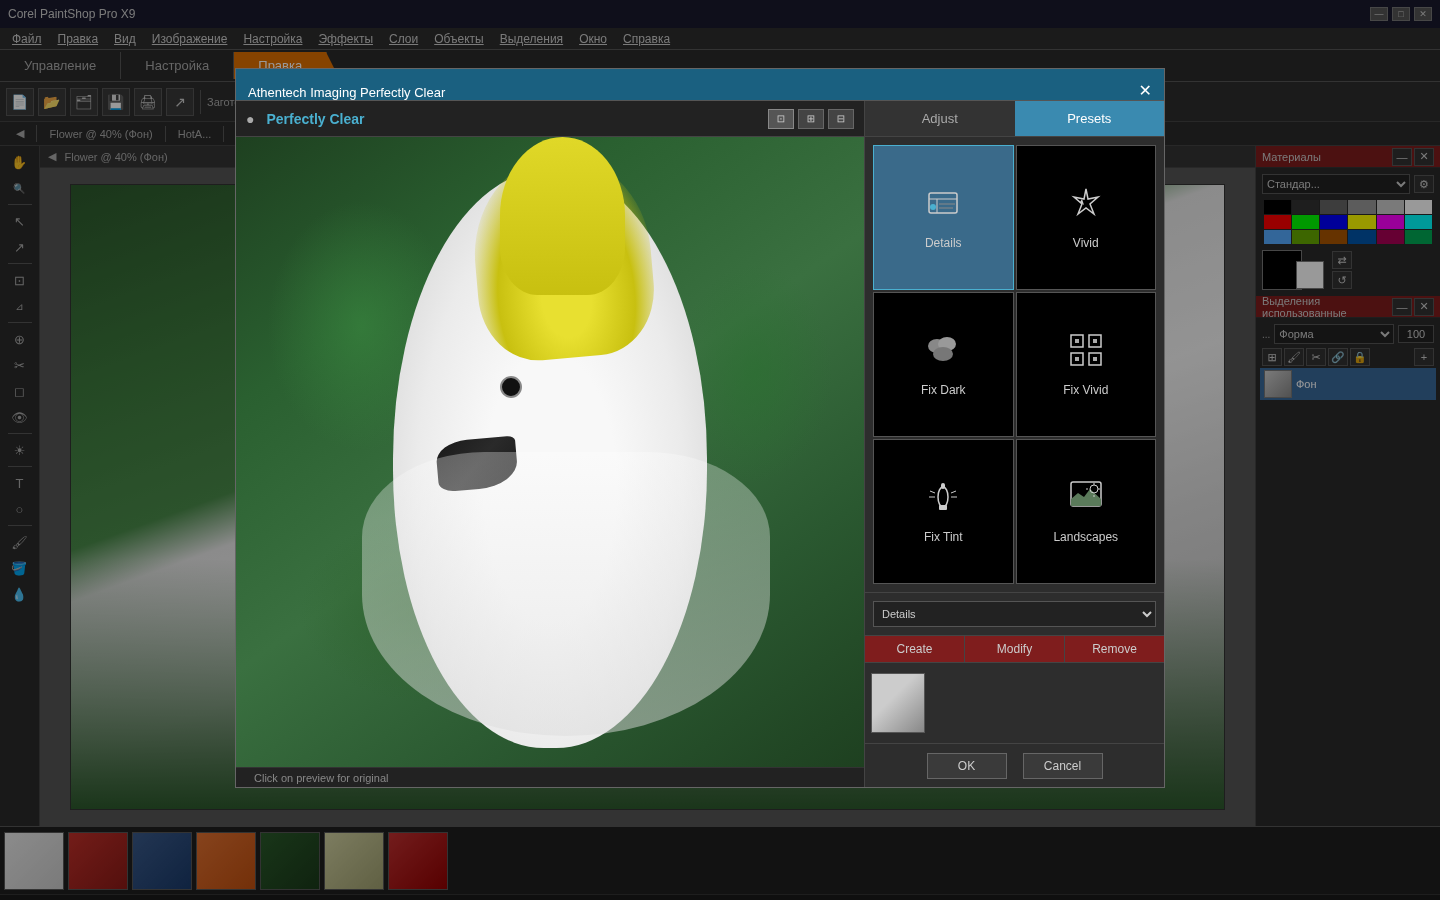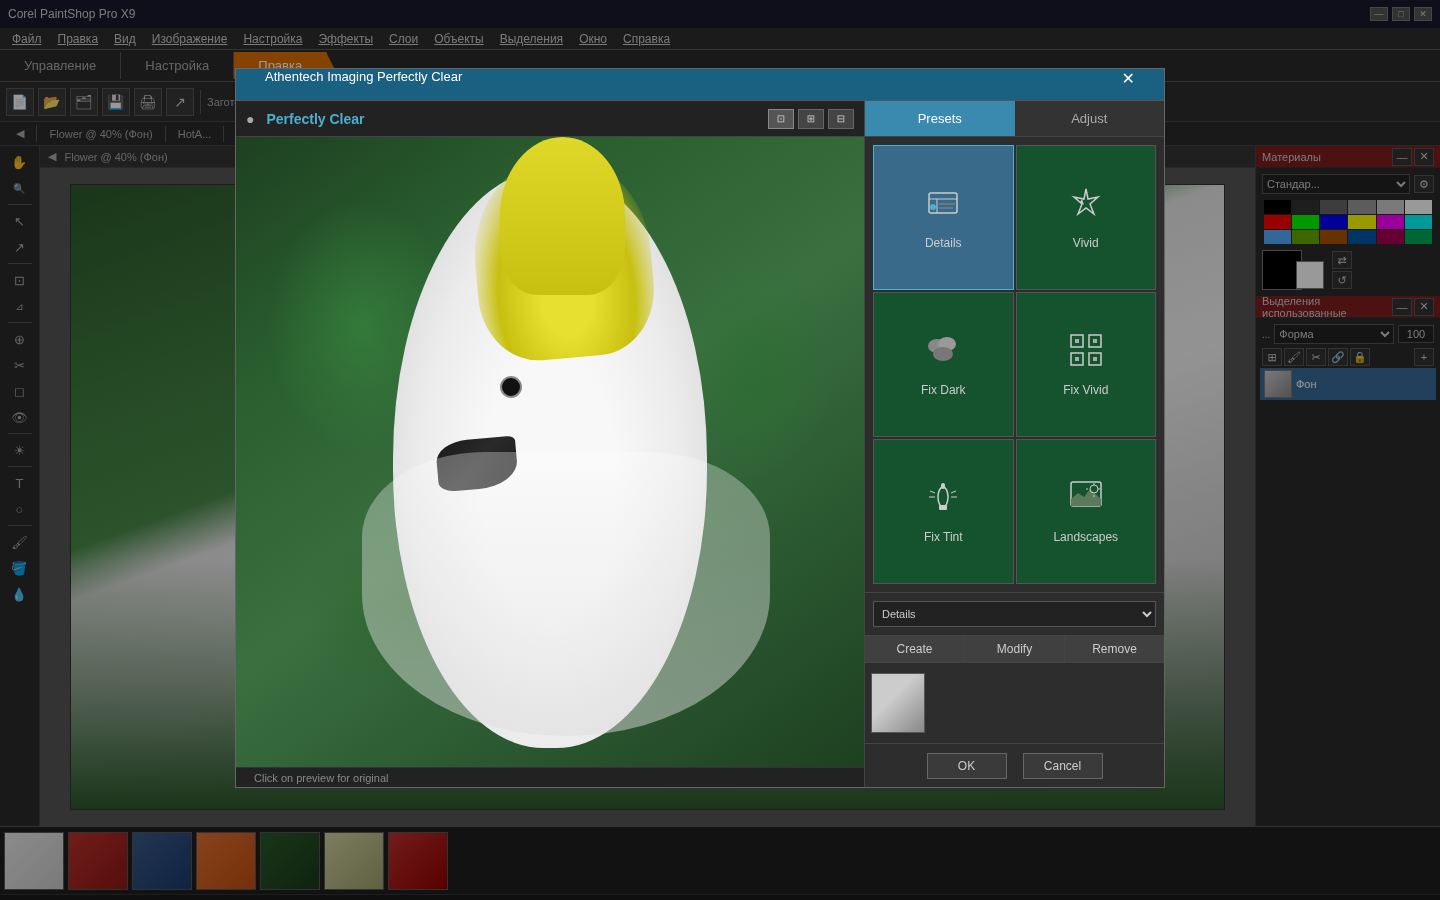--- a/index.html
+++ b/index.html
@@ -50,21 +50,21 @@
     
     #thumbstrip { height: 68px; background: #1e1e1e; border-top: 1px solid #555; display: flex; align-items: center; padding: 4px; gap: 4px; overflow: hidden; }
     .thumb { width: 60px; height: 58px; background: #333; border: 1px solid #555; overflow: hidden; display: flex; align-items: center; justify-content: center; cursor: pointer; flex-shrink: 0; }
 
     
     #statusbar { height: 24px; background: #1a1a1a; display: flex; align-items: center; padding: 0 8px; font-size: 11px; color: #888; border-top: 1px solid #333; }
 
     
     #dialog-overlay { position: fixed; top: 0; left: 0; width: 1440px; height: 900px; background: rgba(0,0,0,0.4); z-index: 100; display: flex; align-items: center; justify-content: center; }
     #dialog { width: 930px; height: 720px; background: #2a2a2a; border: 1px solid #666; display: flex; flex-direction: column; position: absolute; top: 68px; left: 235px; }
-    #dialog-titlebar { height: 32px; background: #1a6080; display: flex; align-items: flex-start; padding: 0 29px; font-size: 13px; color: #fff; border-bottom: 1px solid #555; }
+    #dialog-titlebar { height: 32px; background: #1a6080; display: flex; align-items: flex-end; padding: 0 12px; font-size: 13px; color: #fff; border-bottom: 1px solid #555; }
     #dialog-titlebar .close-btn { margin-left: auto; cursor: pointer; color: #fff; font-size: 16px; }
 
     
     #dialog-content { display: flex; flex: 1; overflow: hidden; }
 
     
     #preview-area { flex: 1; background: #1a1a1a; position: relative; display: flex; flex-direction: column; }
     #preview-header { height: 36px; background: #222; display: flex; align-items: center; padding: 0 10px; gap: 8px; border-bottom: 1px solid #444; }
     .preview-logo { color: #4ab0d0; font-size: 14px; font-weight: bold; }
     .preview-view-btn { width: 26px; height: 20px; background: #444; border: 1px solid #666; color: #ccc; font-size: 10px; cursor: pointer; display: flex; align-items: center; justify-content: center; }
@@ -80,32 +80,32 @@
     .preview-hint { font-size: 11px; color: #888; margin-left: 8px; }
 
     
     #dialog-rightpanel { width: 300px; background: #2d2d2d; border-left: 1px solid #444; display: flex; flex-direction: column; }
     #dialog-tabs { display: flex; height: 36px; border-bottom: 1px solid #444; }
     .dialog-tab { flex: 1; display: flex; align-items: center; justify-content: center; font-size: 13px; cursor: pointer; background: #333; color: #aaa; }
     .dialog-tab.active { background: #3a8ab0; color: #fff; }
 
     
     #preset-grid { display: grid; grid-template-columns: 1fr 1fr; gap: 2px; padding: 8px; flex: 1; overflow-y: auto; }
-    .preset-item { background: #14532d; border: 1px solid #555; cursor: pointer; display: flex; flex-direction: column; align-items: center; justify-content: center; padding: 10px 8px; gap: 8px; min-height: 90px; }
+    .preset-item { background: #000000; border: 1px solid #555; cursor: pointer; display: flex; flex-direction: column; align-items: center; justify-content: center; padding: 10px 8px; gap: 8px; min-height: 90px; }
     .preset-item.active { background: #3a6a8a; border-color: #4ab0d0; }
     .preset-icon { font-size: 28px; color: #ccc; }
     .preset-label { font-size: 12px; color: #ccc; text-align: center; }
 
     
     #preset-dropdown-row { padding: 8px; border-top: 1px solid #444; }
     .preset-dropdown { width: 100%; height: 26px; background: #222; border: 1px solid #555; color: #ccc; font-size: 11px; padding: 0 4px; }
 
     
     #preset-actions { display: flex; border-top: 1px solid #444; border-bottom: 1px solid #444; }
-    .action-tab { flex: 1; padding: 6px; text-align: center; font-size: 12px; color: #ccc; cursor: pointer; background: #404040; border-right: 1px solid #444; }
+    .action-tab { flex: 1; padding: 6px; text-align: center; font-size: 12px; color: #ccc; cursor: pointer; background: #7f1d1d; border-right: 1px solid #444; }
     .action-tab:last-child { border-right: none; }
 
     
     #preset-thumbs { height: 80px; padding: 6px; display: flex; align-items: center; }
     .preset-thumb-item { width: 54px; height: 60px; background: #333; border: 1px solid #555; overflow: hidden; margin-right: 4px; cursor: pointer; }
 
     
     #dialog-buttons { height: 44px; display: flex; align-items: center; justify-content: center; gap: 16px; border-top: 1px solid #444; padding: 0 16px; }
     .dialog-btn { width: 80px; height: 26px; border: 1px solid #666; font-size: 12px; cursor: pointer; background: #3a3a3a; color: #ccc; }
     .layer-row { display: flex; align-items: center; gap: 4px; padding: 2px 4px; background: #3a6a9a; }
@@ -374,22 +374,22 @@
         </div>
 
         <div style="height:20px; background:#222; display:flex; align-items:center; padding:0 10px; border-top:1px solid #333;">
           <span class="preview-hint">Click on preview for original</span>
         </div>
       </div>
 
       <div id="dialog-rightpanel">
 
         <div id="dialog-tabs">
+          <div class="dialog-tab">Adjust</div>
           <div class="dialog-tab active">Presets</div>
-          <div class="dialog-tab">Adjust</div>
         </div>
 
         <div id="preset-grid">
 
           <div class="preset-item active">
             <div class="preset-icon">
               <svg width="36" height="36" viewBox="0 0 36 36">
                 <rect x="4" y="8" width="28" height="20" rx="2" fill="none" stroke="#ccc" stroke-width="1.5"></rect>
                 <line x1="4" y1="14" x2="32" y2="14" stroke="#ccc" stroke-width="1"></line>
                 <line x1="12" y1="14" x2="12" y2="28" stroke="#ccc" stroke-width="1"></line>

